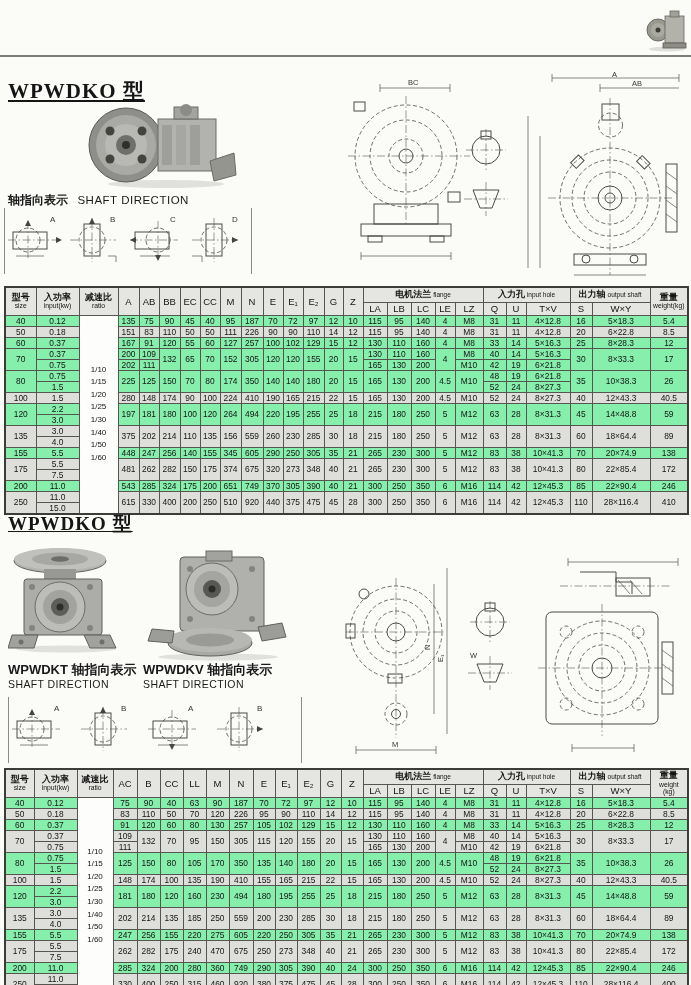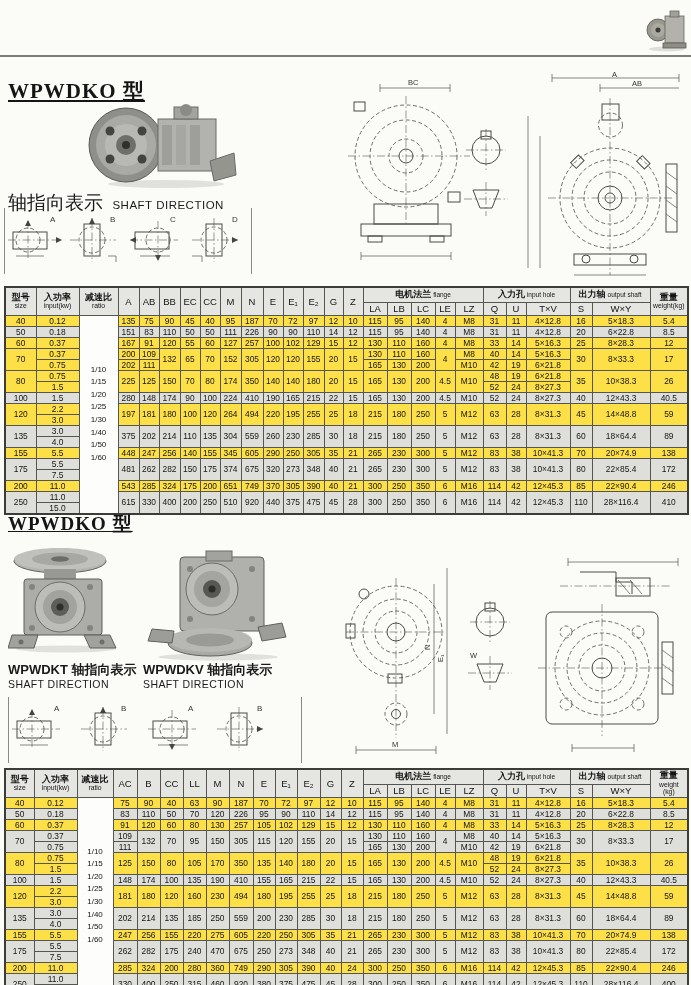--- a/index.html
+++ b/index.html
@@ -21,21 +21,21 @@
   .t2a { left:8px;  top:511px; font-size:19px; }
   .t2b { left:151px;top:511px; font-size:19px; }
 
   
   .photo-ko { position:absolute; left:86px;  top:103px; width:152px; height:86px; }
   .photo-kt { position:absolute; left:8px;   top:545px; width:114px; height:108px; }
   .photo-kv { position:absolute; left:146px; top:549px; width:142px; height:112px; }
 
   .shaftlbl { position:absolute; white-space:nowrap; }
   .s1 { left:8px; top:190px; }
-  .zhb { font-size:19px; font-weight:400;text-align:right; }
+  .zhb { font-size:12px; font-weight:700;text-align:right; }
   .enb { font-size:11.5px; letter-spacing:.5px; margin-left:5px; }
   .lab2 { position:absolute; line-height:1.15; }
   .lab2 .zh2 { display:block; font-size:13px; font-weight:700; }
   .lab2 .en2 { display:block; font-size:10.5px; letter-spacing:.4px; }
   .lkt { left:8px;  top:663px; }
   .lkv { left:143px; top:663px; }
 
   .strip { position:absolute; display:flex; border-left:1px solid #8a8a86; border-right:1px solid #8a8a86; }
   .strip1 { left:4px; top:208px;  width:246px; height:66px; }
   .strip2 { left:8px; top:697px;  width:292px; height:66px; }
@@ -53,21 +53,21 @@
   .ln   { fill:none; stroke:#4a4a46; stroke-width:1; }
   .ln2  { fill:none; stroke:#55554f; stroke-width:.7; }
   .dash { fill:none; stroke:#4a4a46; stroke-width:.8; stroke-dasharray:4 2.5; }
   .cl   { fill:none; stroke:#55554f; stroke-width:.6; stroke-dasharray:8 2.5 1.5 2.5; }
   .arr  { fill:#44443f; stroke:none; }
   .dim  { font-size:7.5px; fill:#333; font-family:"Liberation Sans", sans-serif; }
 
   
   .dim-table {
     position:absolute; left:4px; width:683px; border-collapse:collapse;
-    table-layout:fixed; background:#fde047; border:2px solid #3c3c38;
+    table-layout:fixed; background:#86efac; border:2px solid #3c3c38;
   }
   .tb1 { top:286px; } .tb2 { top:768px; }
   .dim-table th, .dim-table td {
     border:1px solid #565650; padding:0; text-align:center; vertical-align:middle;
     white-space:nowrap; overflow:hidden; color:#141414;
   }
   .dim-table thead th { background:#e5e5e1; font-weight:400; font-size:9.5px; }
   .dim-table thead tr:first-child { height:15px; }
   .dim-table thead tr + tr { height:13px; }
   .dim-table thead th div:first-child { font-size:9px; font-weight:700; line-height:1.05; }
@@ -526,21 +526,21 @@
           <td>3.0</td>
         </tr>
         <tr class="sh">
           <td rowspan="2">135</td>
           <td>3.0</td>
           <td rowspan="2">375</td>
           <td rowspan="2">202</td>
           <td rowspan="2">214</td>
           <td rowspan="2">110</td>
           <td rowspan="2">135</td>
-          <td rowspan="2">304</td>
+          <td rowspan="2">156</td>
           <td rowspan="2">559</td>
           <td rowspan="2">260</td>
           <td rowspan="2">230</td>
           <td rowspan="2">285</td>
           <td rowspan="2">30</td>
           <td rowspan="2">18</td>
           <td rowspan="2">215</td>
           <td rowspan="2">180</td>
           <td rowspan="2">250</td>
           <td rowspan="2">5</td>

